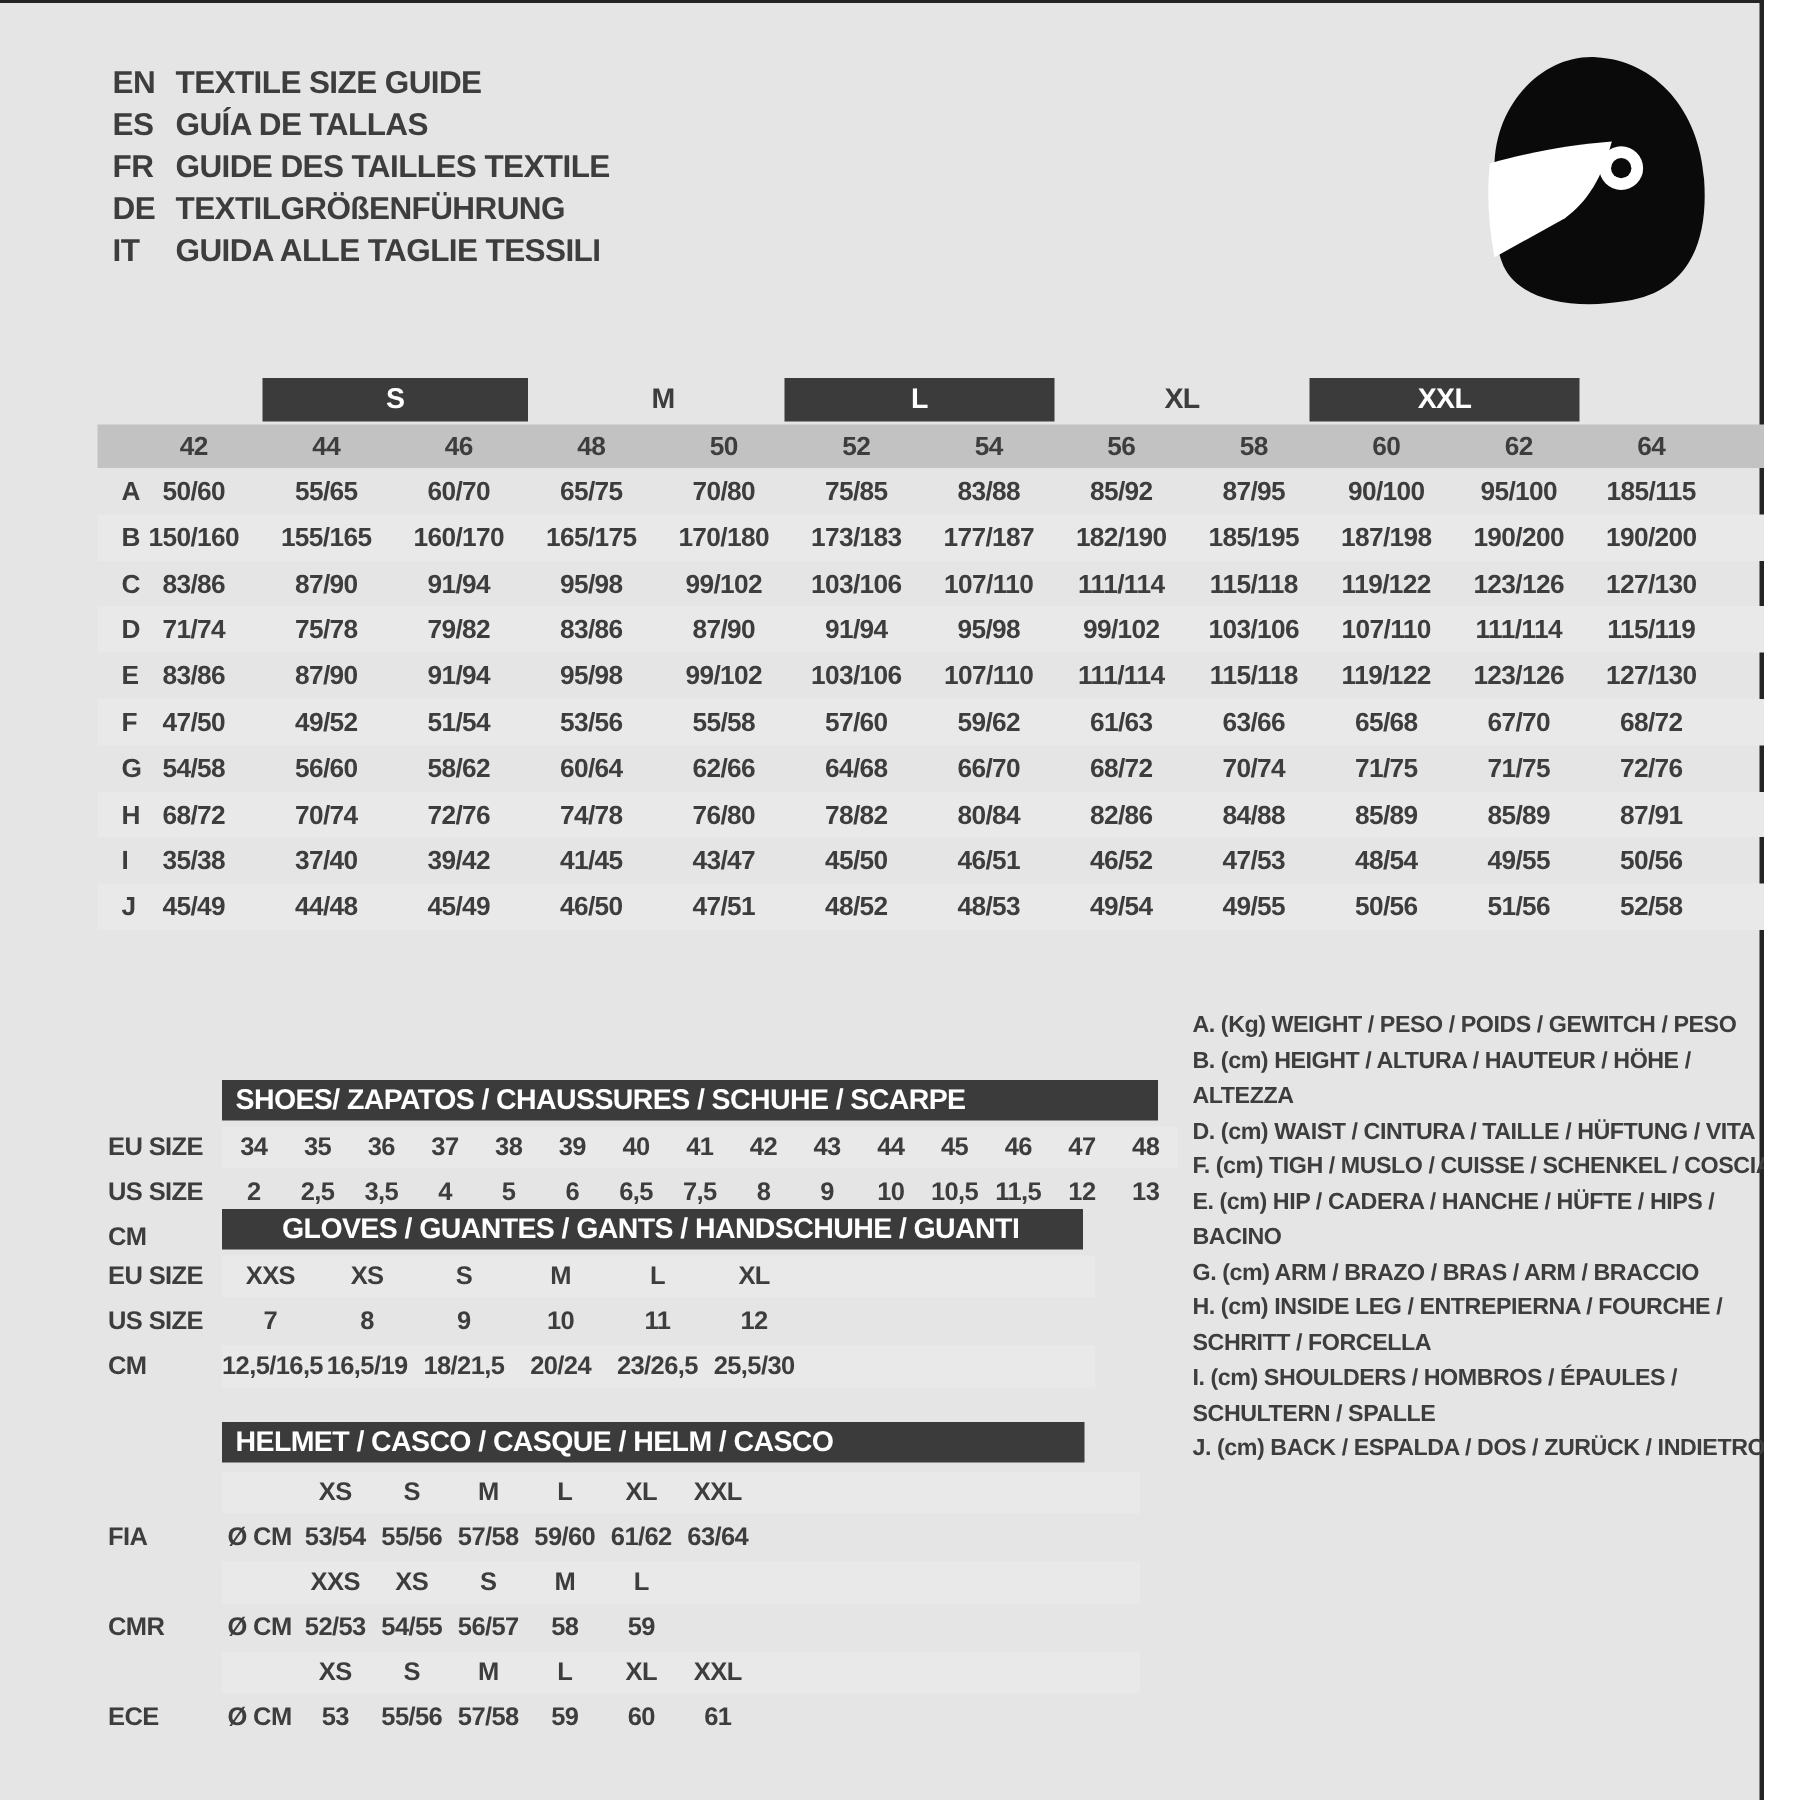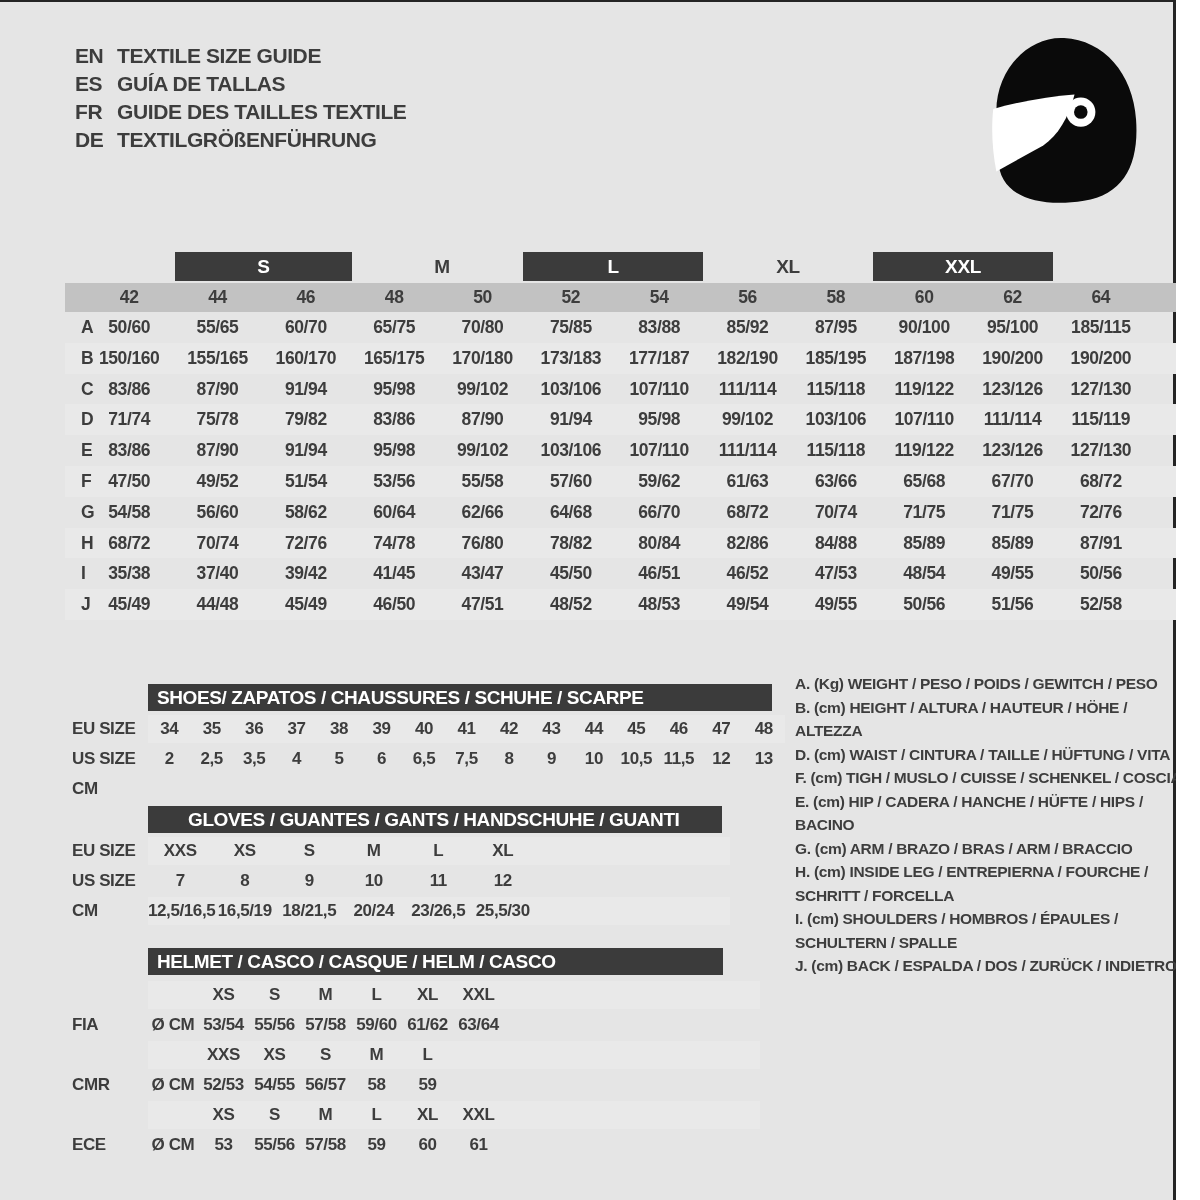--- a/index.html
+++ b/index.html
@@ -50,21 +50,21 @@
   .subrows{margin-top:3px;}
   .srow{position:relative;height:30px;}
   .slabel{position:absolute;left:7px;top:0;line-height:30px;font-size:17px;white-space:nowrap;}
   .svals{position:absolute;left:83px;top:1px;height:28px;display:grid;}
   .svals.stripe{background:#e9e9e9;}
   .cols15{width:637px;grid-template-columns:repeat(15,1fr);}
   .cols6{width:582px;grid-template-columns:repeat(6,64.5px);}
   .colsHelmet{width:612px;grid-template-columns:50px repeat(6,51px);}
   .scell{text-align:center;font-size:17px;line-height:28px;white-space:nowrap;}
 
-  #shoes{top:684px;}
+  #shoes{top:720px;}
   #gloves{top:806px;}
   #helmetTable{top:948px;}
   #helmetTable .subrows{margin-top:5px;}
 
   
   .legend{position:absolute;left:795px;top:672px;width:392px;font-size:15.5px;line-height:23.5px;letter-spacing:-0.3px;}
   .legend-item{margin:0;}
 </style>
 </head>
 <body>
@@ -82,20 +82,24 @@
         <div class="lang-code">ES</div>
         <div class="lang-title">GUÍA DE TALLAS</div>
       </div>
       <div class="lang-row">
         <div class="lang-code">FR</div>
         <div class="lang-title">GUIDE DES TAILLES TEXTILE</div>
       </div>
       <div class="lang-row">
         <div class="lang-code">DE</div>
         <div class="lang-title">TEXTILGRÖßENFÜHRUNG</div>
+      </div>
+      <div class="lang-row">
+        <div class="lang-code">IT</div>
+        <div class="lang-title">GUIDA ALLE TAGLIE TESSILI</div>
       </div>
     </div>
 
   <svg class="helmet-icon" viewBox="0 0 150 165" xmlns="http://www.w3.org/2000/svg">
     <path fill="#0a0a0a" d="M78,2 C116,4 144,36 147,80 C150,122 136,152 97,158 C60,164 30,156 20,138 C12,124 13,100 13,72 C13,32 44,0 78,2 Z"></path>
     <path fill="#ffffff" d="M10,70 C38,62 64,58 88,56 C82,79 72,95 58,105 L13,130 C9,110 8,88 10,70 Z"></path>
     <circle fill="#ffffff" cx="94" cy="73" r="14"></circle>
     <circle fill="#0a0a0a" cx="94" cy="73" r="6.5"></circle>
   </svg>
 

